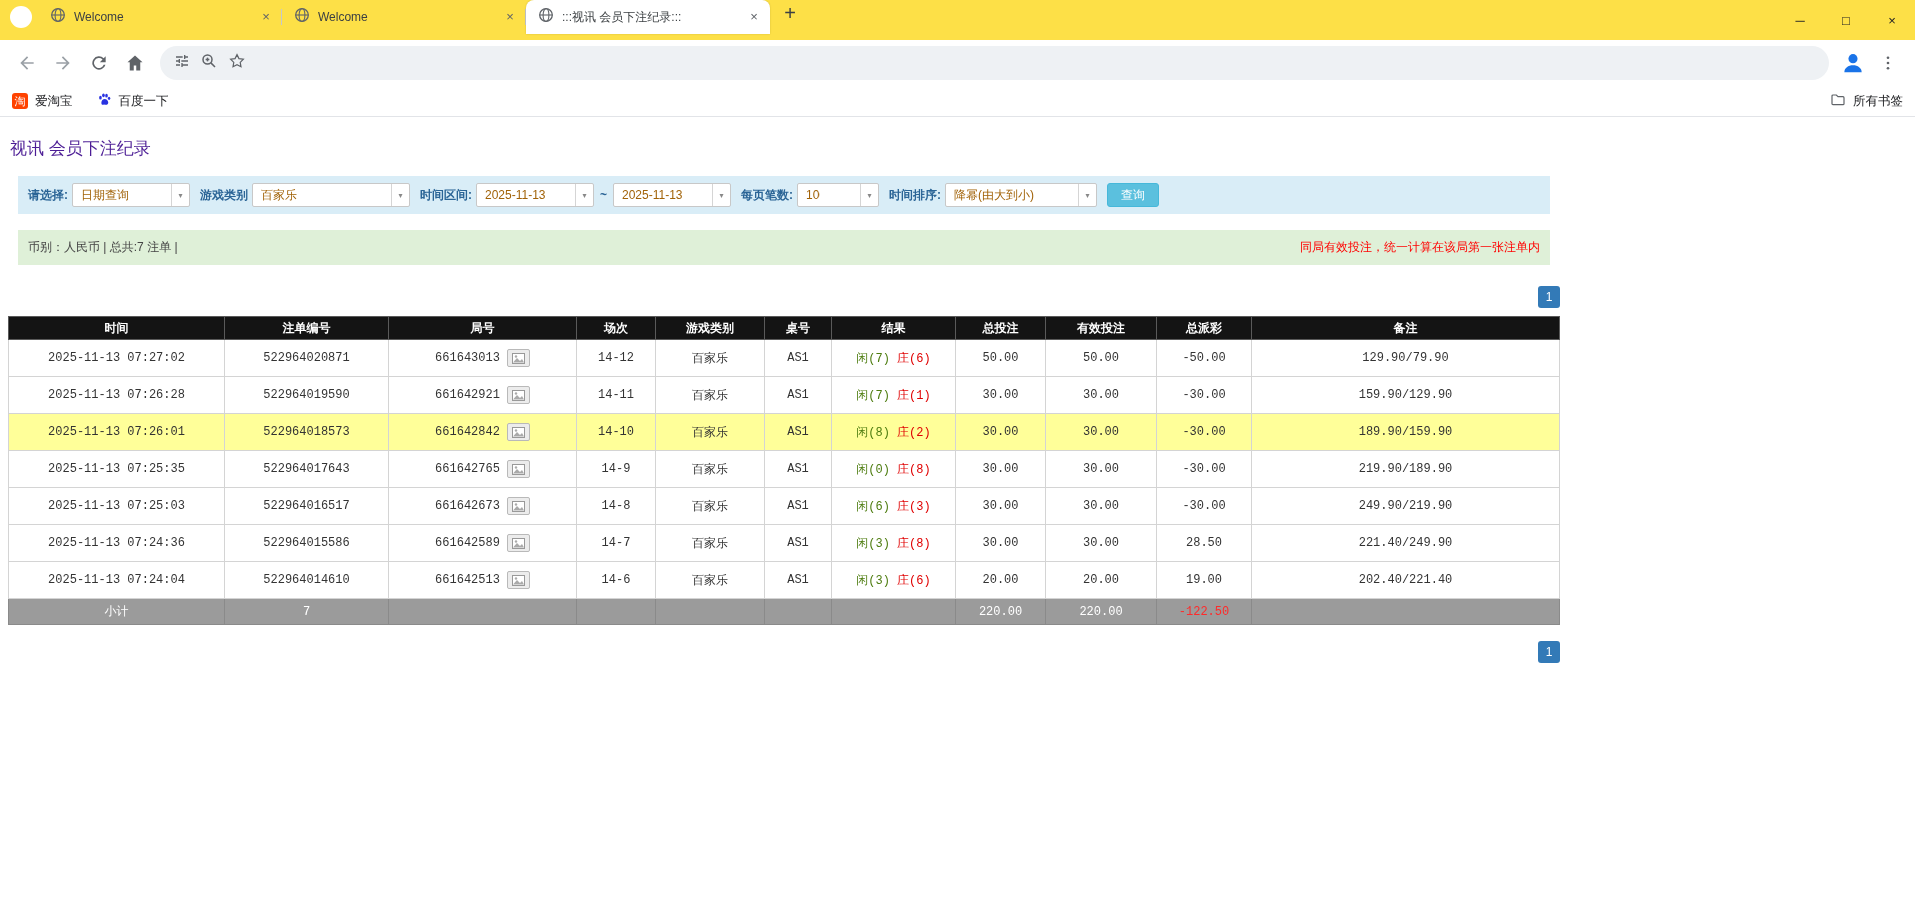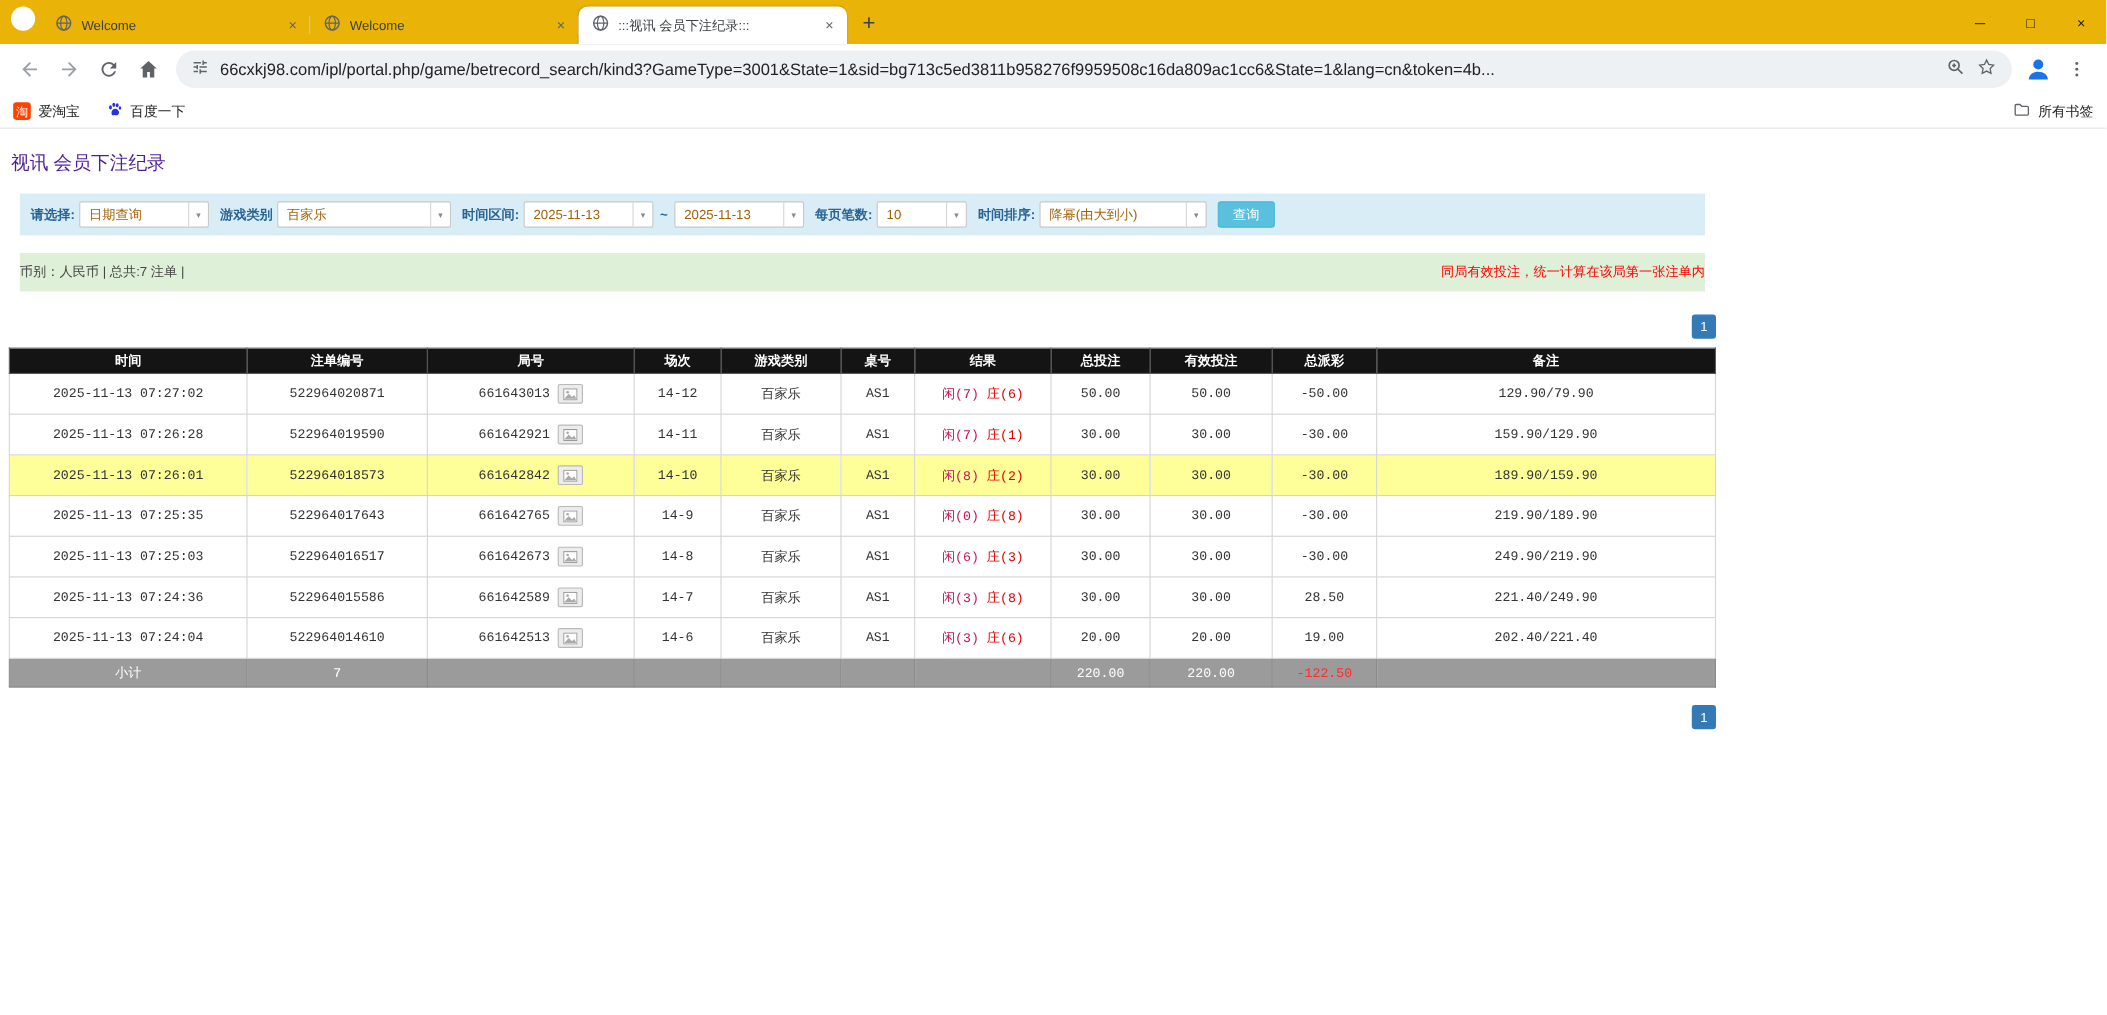--- a/index.html
+++ b/index.html
@@ -1,20 +1,20 @@
 <!DOCTYPE html>
 <html><head>
 <meta charset="utf-8">
 <style>
   * { margin:0; padding:0; box-sizing:border-box; }
   html,body { width:1915px; height:923px; overflow:hidden; }
   body { font-family:"Liberation Sans","DejaVu Sans",sans-serif; background:#fff; }
 
   
-  .tab-strip { height:40px; background:#eab308; display:flex; align-items:flex-end; padding-left:6px; }
+  .tab-strip { height:40px; background:#fde047; display:flex; align-items:flex-start; padding-left:6px; }
   .tab-search-btn { width:22px; height:22px; border-radius:50%; background:#fff; margin:0 6px 6px 4px; align-self:center; }
   .tab { width:244px; height:34px; display:flex; align-items:center; gap:8px; padding:0 8px 0 12px; position:relative; border-radius:8px 8px 0 0; }
   .tab:not(.active)::after { content:""; position:absolute; right:0; top:9px; width:1px; height:16px; background:#c4c7cc; }
   .tab.active { background:#fff; box-shadow:0 0 2px rgba(0,0,0,.18); }
   .tab-title { flex:1; font-size:12px; color:#3c4043; white-space:nowrap; overflow:hidden; }
   .tab-close { width:16px; height:16px; line-height:15px; text-align:center; border-radius:50%; font-size:13px; color:#5f6368; cursor:pointer; }
   .new-tab-btn { width:28px; height:28px; margin:0 0 4px 6px; font-size:20px; line-height:26px; text-align:center; color:#3c4043; border-radius:50%; }
   .win-controls { margin-left:auto; display:flex; height:40px; }
   .win-controls span { width:46px; display:flex; align-items:center; justify-content:center; font-size:13px; color:#202124; }
 
@@ -35,36 +35,36 @@
   .filter-bar { margin:0 10px; background:#d9edf7; padding:7px 8px; display:flex; align-items:center; font-size:12px; }
   .filter-label { color:#2a6496; font-weight:bold; margin:0 4px 0 10px; white-space:nowrap; }
   .filter-label:first-child { margin-left:2px; }
   .tilde { color:#2a6496; margin:0 6px; font-weight:bold; }
   .fake-select { background:#fff; border:1px solid #c8c8c8; border-radius:2px; height:24px; display:inline-flex; align-items:center; cursor:pointer; }
   .fake-select .val { flex:1; padding:0 8px; color:#a16207; white-space:nowrap; overflow:hidden; }
   .fake-select .arrow { width:18px; height:100%; border-left:1px solid #d5d5d5; display:flex; align-items:center; justify-content:center; color:#888; font-size:8px; }
   .w118 { width:118px; } .w158 { width:158px; } .w115 { width:118px; } .w80 { width:82px;gap:40px; } .w140 { width:152px; }
   .search-btn { background:#5bc0de; border:1px solid #46b8da; color:#fff; font-size:12px; height:24px; padding:0 13px; border-radius:3px; margin-left:10px; cursor:pointer; }
 
-  .info-bar { margin:16px 10px 0; background:#dff0d8; padding:9px 0; font-size:12px; color:#444; display:flex; align-items:center; }
+  .info-bar { margin:16px 10px 0; background:#dff0d8; padding:9px 10px; font-size:12px; color:#444; display:flex; align-items:center; }
   .info-right { margin-left:auto; color:#f00; }
 
   .pagination { display:flex; justify-content:flex-end; margin:21px 0 8px; }
   .pagination.bottom { margin:16px 0 0; }
   .page-num { width:22px; height:22px; background:#337ab7; color:#fff; font-size:12px; display:flex; align-items:center; justify-content:center; border-radius:3px; cursor:pointer; }
 
   table.bets { width:100%; border-collapse:collapse; font-size:12px; table-layout:fixed;font-family:Liberation Mono, monospace; }
   table.bets thead th { background:#141414; color:#fff; height:23px; font-weight:bold; border:1px solid #5a5a5a; }
   table.bets tbody td { border:1px solid #d4d4d4; height:37px; text-align:center; color:#333; background:#fff; overflow:hidden; white-space:nowrap; }
   table.bets tr.highlight td { background:#ffff99; }
   table.bets tfoot td { background:#9b9b9b; color:#fff; height:26px; text-align:center; border:1px solid #8a8a8a; font-size:12px; }
   .val-blue { color:#0066cc; }
   .val-red { color:#f00; }
   table.bets tfoot td.val-red { color:#ff2a2a; }
-  .result-p { color:#be185d; }
+  .result-p { color:#4d7c0f; }
   .result-b { color:#e00000; }
   .round-btn { display:inline-flex; align-items:center; justify-content:center; width:23px; height:18px; background:#ececec; border:1px solid #b9b9b9; border-radius:2px; margin-left:7px; vertical-align:middle; cursor:pointer; }
 </style>
 </head>
 <body>
 
 <div class="tab-strip">
   <div class="tab-search-btn"></div>
 
   <div class="tab">
@@ -125,21 +125,20 @@
   <span class="nav-icon">
       <svg width="20" height="20" viewBox="0 0 24 24">
         <path d="M12 3l9 8.2h-2.7V21h-4.8v-6h-3v6H5.7v-9.8H3z" fill="#5f6368"></path>
       </svg>
     </span>
 
   <div class="omnibox">
     <span><svg width="16" height="16" viewBox="0 0 24 24" fill="#5f6368">
           <path d="M3 17v2h6v-2H3zM3 5v2h10V5H3zm10 16v-2h8v-2h-8v-2h-2v6h2zM7 9v2H3v2h4v2h2V9H7zm14 4v-2H11v2h10zm-6-4h2V7h4V5h-4V3h-2v6z"></path>
         </svg></span>
-    <span class="omnibox-url">66cxkj98.com/ipl/portal.php/game/betrecord_search/kind3?GameType=3001&amp;State=1&amp;sid=bg713c5ed3811b958276f9959508c16da809ac1cc6&amp;State=1&amp;lang=cn&amp;token=4b...</span>
     <span><svg width="18" height="18" viewBox="0 0 24 24" fill="none" stroke="#5f6368" stroke-width="2">
           <circle cx="10" cy="10" r="6"></circle>
           <line x1="14.5" y1="14.5" x2="20" y2="20"></line>
           <line x1="7.5" y1="10" x2="12.5" y2="10"></line>
           <line x1="10" y1="7.5" x2="10" y2="12.5"></line>
         </svg></span>
     <span><svg width="18" height="18" viewBox="0 0 24 24" fill="none" stroke="#5f6368" stroke-width="1.6">
           <path d="M12 3.5l2.6 5.3 5.9.9-4.2 4.1 1 5.8-5.3-2.8-5.3 2.8 1-5.8L3.5 9.7l5.9-.9z"></path>
         </svg></span>
   </div>

